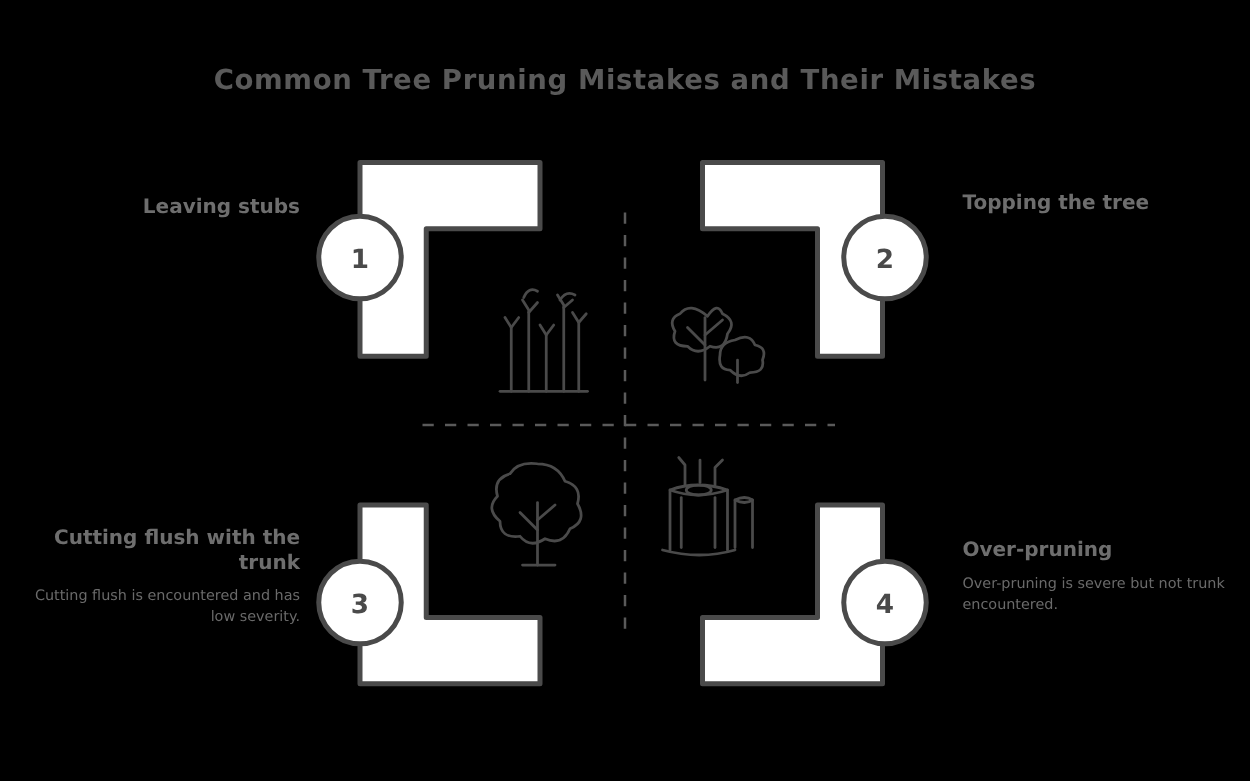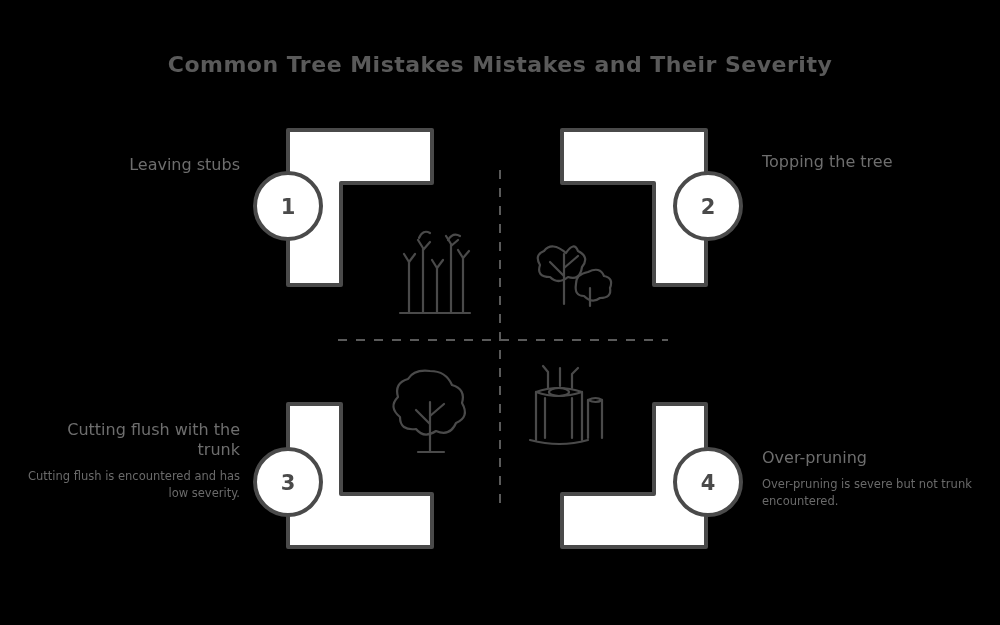--- a/index.html
+++ b/index.html
@@ -35,51 +35,51 @@
     position: absolute;
     top: 0;
     left: 0;
   }
   .label-block {
     position: absolute;
     color: #6a6a6a;
   }
   .label-heading {
     font-size: 16px;
-    font-weight: normal;
+    font-weight: bold;
     color: #6e6e6e;
     line-height: 1.25;
     margin-bottom: 8px;
   }
   .label-body {
     font-size: 11.5px;
     color: #6a6a6a;
     line-height: 1.5;
   }
   .align-right { text-align: right; }
-  .align-left  { text-align: left; }
+  .align-left  { text-align: left; margin-left: 8px; }
 
   .lbl1 { top: 155px; left: 20px;  width: 220px; }
   .lbl2 { top: 152px; left: 762px; width: 220px; }
   .lbl3 { top: 420px; left: 20px;  width: 220px; text-align: right; }
-  .lbl4 { top: 448px; left: 762px; width: 220px; }
+  .lbl4 { top: 430px; left: 762px; width: 220px; }
 
   .badge-num {
     font-size: 21px;
     font-weight: bold;
     fill: #4a4a4a;
     font-family: "DejaVu Sans", sans-serif;
   }
 </style>
 </head>
 <body>
 
 <div id="stage">
 
-  <div class="title">Common Tree Mistakes Mistakes and Their Severity</div>
+  <div class="title">Common Tree Pruning Mistakes and Their Mistakes</div>
 
   <svg class="diagram" width="1000" height="625" viewBox="0 0 1000 625">
 
     <g>
       <line x1="500" y1="170" x2="500" y2="510" stroke="#5a5a5a" stroke-width="2" stroke-dasharray="9 9"></line>
       <line x1="338" y1="340" x2="668" y2="340" stroke="#5a5a5a" stroke-width="2" stroke-dasharray="9 9"></line>
     </g>
 
     <g>
       <path d="M 288 130 L 432 130 L 432 183 L 341 183 L 341 285 L 288 285 Z" fill="#ffffff" stroke="#4a4a4a" stroke-width="4" stroke-linejoin="round"></path>

